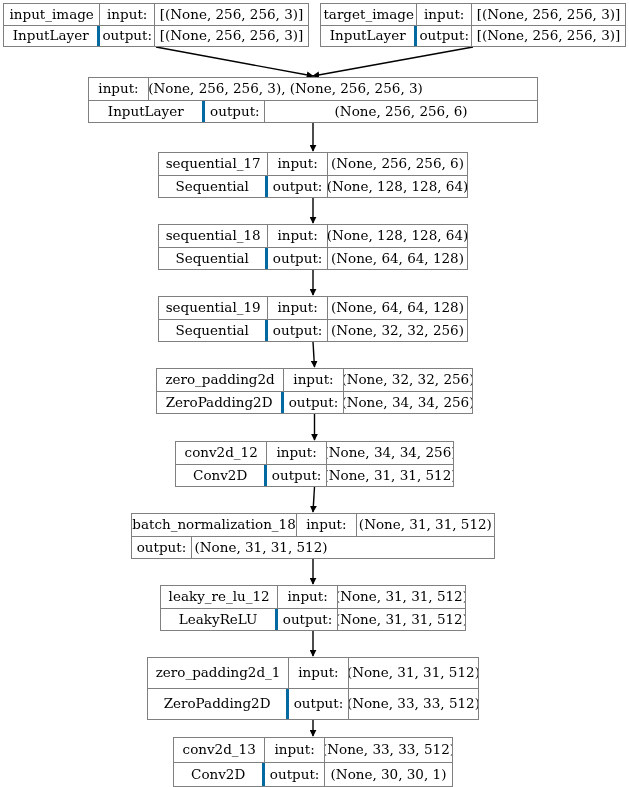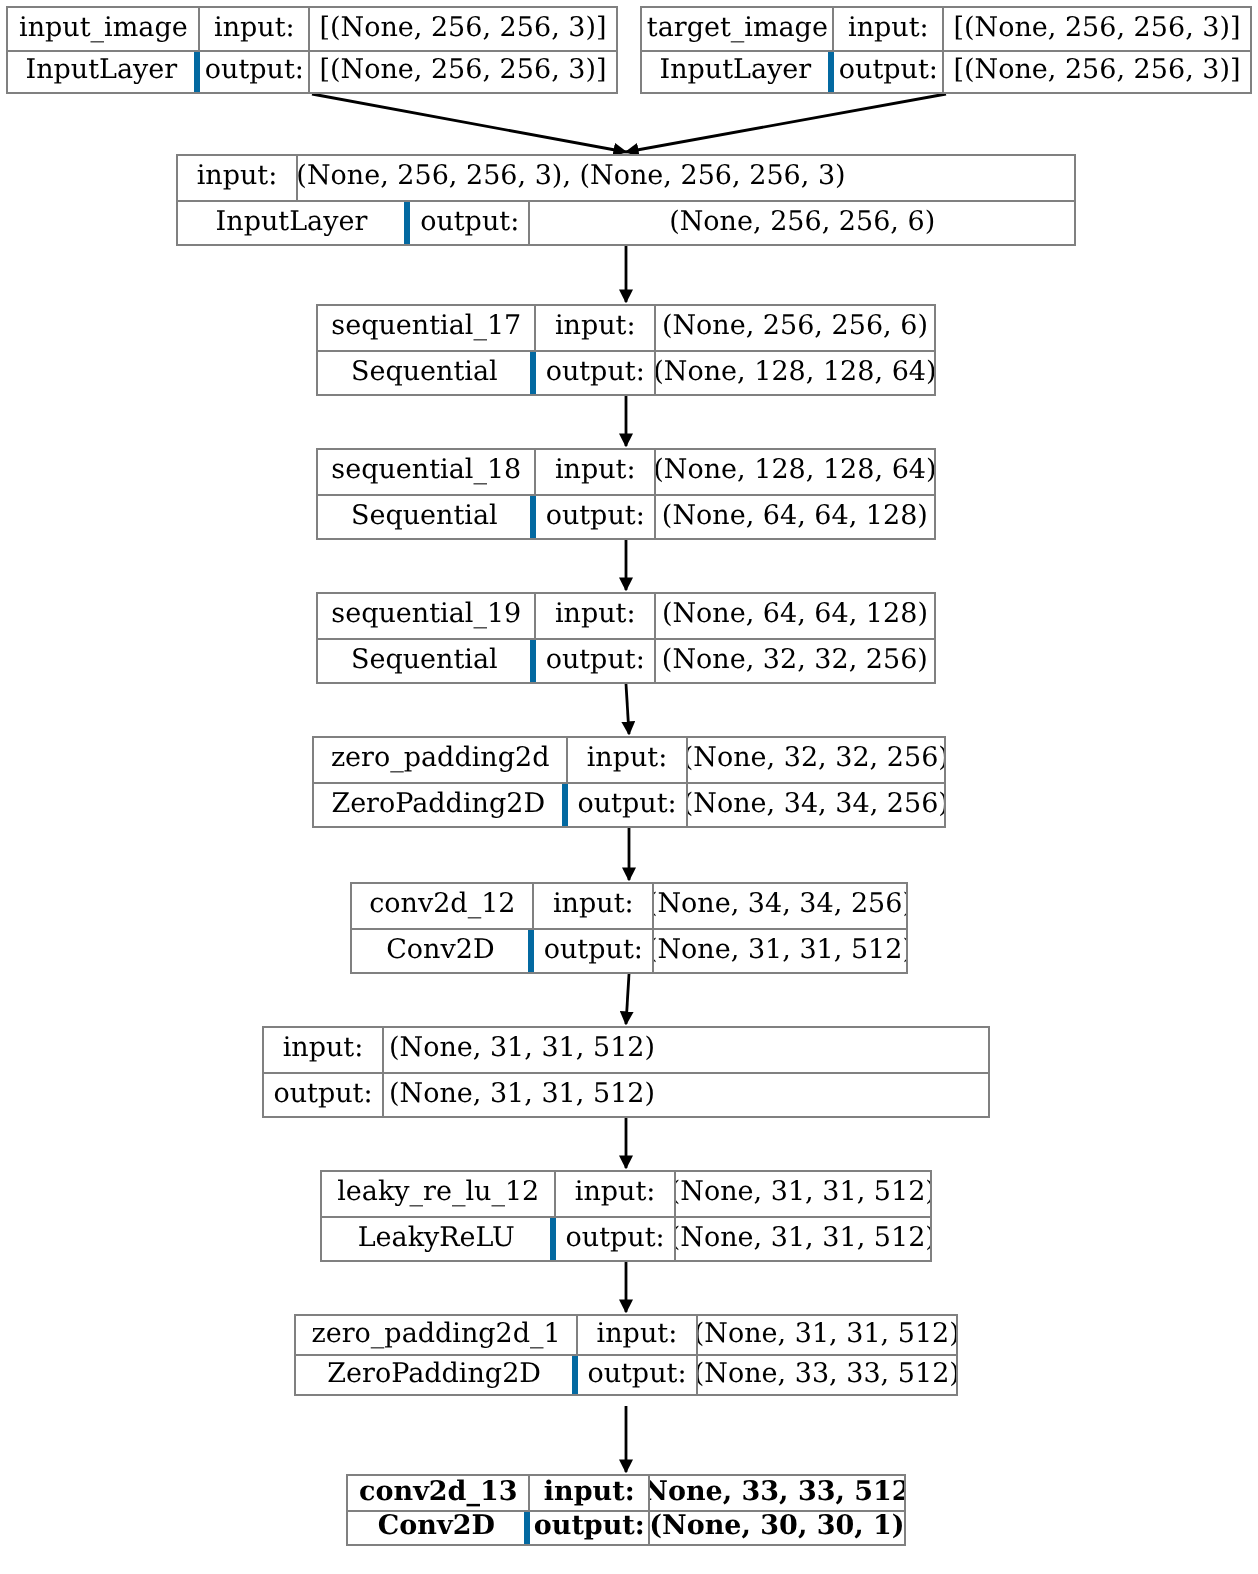--- a/index.html
+++ b/index.html
@@ -135,53 +135,54 @@
           <div class="cell shape" style="width:127px">(None, 34, 34, 256)</div>
         </div>
         <div class="row">
           <div class="cell kind" style="width:92px">Conv2D</div>
           <div class="cell io" style="width:60px">output:</div>
           <div class="cell shape" style="width:127px">(None, 31, 31, 512)</div>
         </div>
       </div>
       <div class="node" style="left: 131px; top: 513px; width: 364px; height: 46px;">
         <div class="row top">
+          <div class="cell name" style="width:166px">batch_normalization_18</div>
           <div class="cell io" style="width:60px">input:</div>
           <div class="cell shape" style="width:138px">(None, 31, 31, 512)</div>
         </div>
         <div class="row">
           <div class="cell io" style="width:60px">output:</div>
           <div class="cell shape" style="width:138px">(None, 31, 31, 512)</div>
         </div>
       </div>
       <div class="node" style="left: 160px; top: 585px; width: 306px; height: 46px;">
         <div class="row top">
           <div class="cell name" style="width:118px">leaky_re_lu_12</div>
           <div class="cell io" style="width:60px">input:</div>
           <div class="cell shape" style="width:128px">(None, 31, 31, 512)</div>
         </div>
         <div class="row">
           <div class="cell kind" style="width:118px">LeakyReLU</div>
           <div class="cell io" style="width:60px">output:</div>
           <div class="cell shape" style="width:128px">(None, 31, 31, 512)</div>
         </div>
       </div>
-      <div class="node" style="left: 147px; top: 657px; width: 332px; height: 41px;">
+      <div class="node" style="left: 147px; top: 657px; width: 332px; height: 63px;">
         <div class="row top">
           <div class="cell name" style="width:142px">zero_padding2d_1</div>
           <div class="cell io" style="width:60px">input:</div>
           <div class="cell shape" style="width:130px">(None, 31, 31, 512)</div>
         </div>
         <div class="row">
           <div class="cell kind" style="width:142px">ZeroPadding2D</div>
           <div class="cell io" style="width:60px">output:</div>
           <div class="cell shape" style="width:130px">(None, 33, 33, 512)</div>
         </div>
       </div>
-      <div class="node" style="left: 173px; top: 737px; width: 280px; height: 36px; font-weight: bold;">
+      <div class="node" style="left: 173px; top: 737px; width: 280px; height: 50px;">
         <div class="row top">
           <div class="cell name" style="width:92px">conv2d_13</div>
           <div class="cell io" style="width:60px">input:</div>
           <div class="cell shape" style="width:128px">(None, 33, 33, 512)</div>
         </div>
         <div class="row">
           <div class="cell kind" style="width:92px">Conv2D</div>
           <div class="cell io" style="width:60px">output:</div>
           <div class="cell shape" style="width:128px">(None, 30, 30, 1)</div>
         </div>

